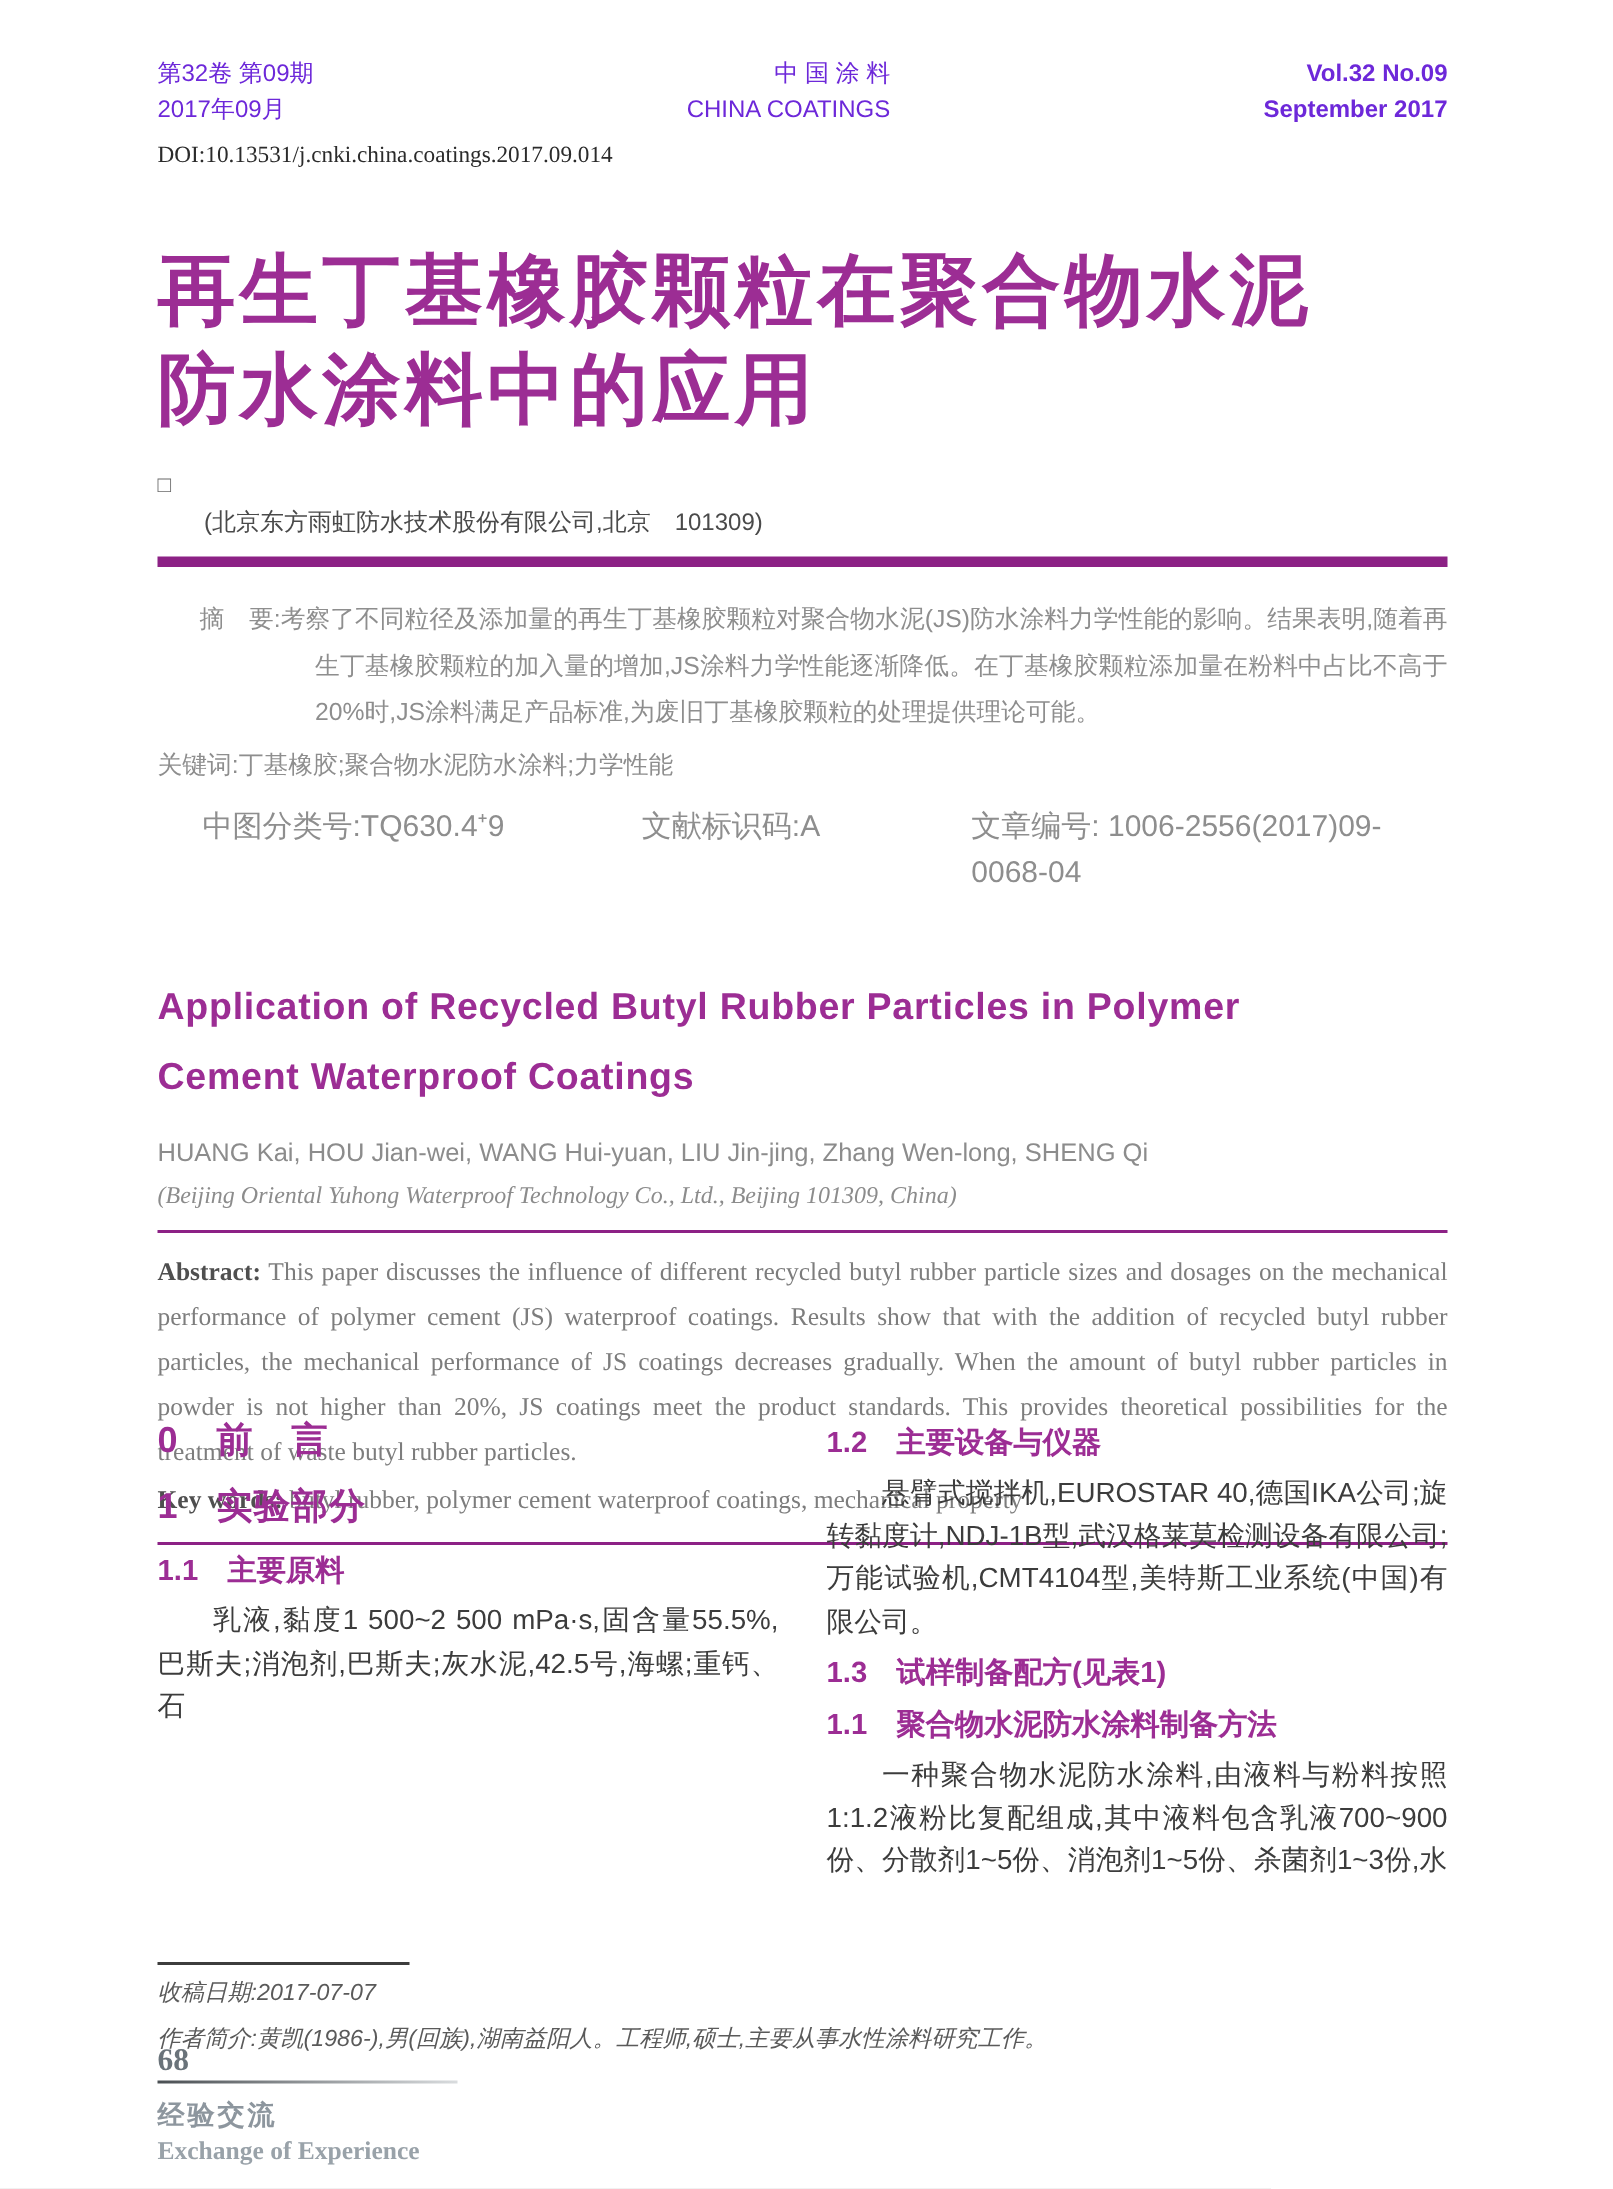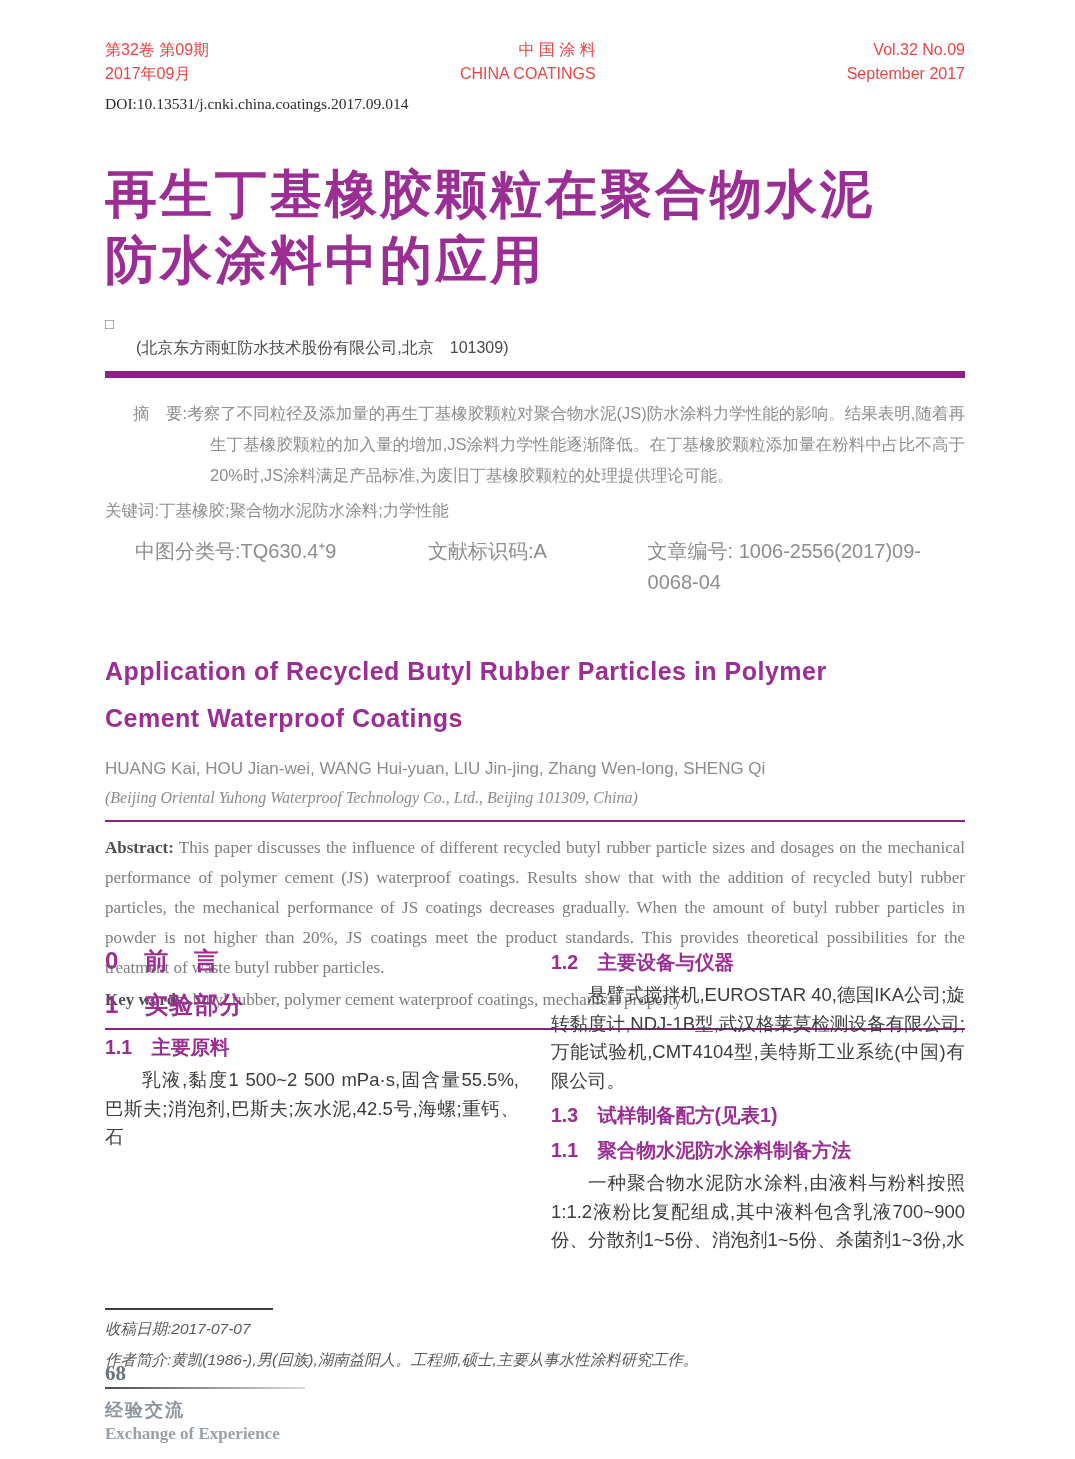--- a/index.html
+++ b/index.html
@@ -5,23 +5,23 @@
   html,body { margin:0; padding:0; background:#e8e8e8; }
   .page {
     position:relative; width:1075px; height:1459px; margin:0 auto;
     background:#ffffff; overflow:hidden;
     font-family:"Liberation Sans", sans-serif;
     -webkit-font-smoothing:antialiased;
   }
   .inner { padding:38px 110px 0 105px; }
 
   
-  .jheader { display:flex; justify-content:space-between; color:#ef4444; font-size:16px; line-height:24px; }
+  .jheader { display:flex; justify-content:space-between; color:#6d28d9; font-size:16px; line-height:24px; }
   .jheader .c { text-align:right; }
-  .jheader .r { text-align:right; }
+  .jheader .r { text-align:right;font-weight:bold; }
   .doi { margin-top:9px; font-family:"Liberation Serif", serif; color:#2b2b2b; font-size:15.5px; }
 
   
   .title-cn { margin-top:48px; color:#9c2d94; font-weight:bold; font-size:52px; line-height:66px; letter-spacing:3px; }
   .authors-row { margin-top:22px; display:flex; align-items:baseline; color:#4a4a4a; font-size:16px; }
   .authors-row .box { color:#6b6b6b; font-size:15px; margin-right:14px; }
   .affil-cn { margin-top:6px; padding-left:31px; color:#4a4a4a; font-size:16px; }
   .thickbar { margin-top:12px; height:7px; background:#8c2185; }
 
   

